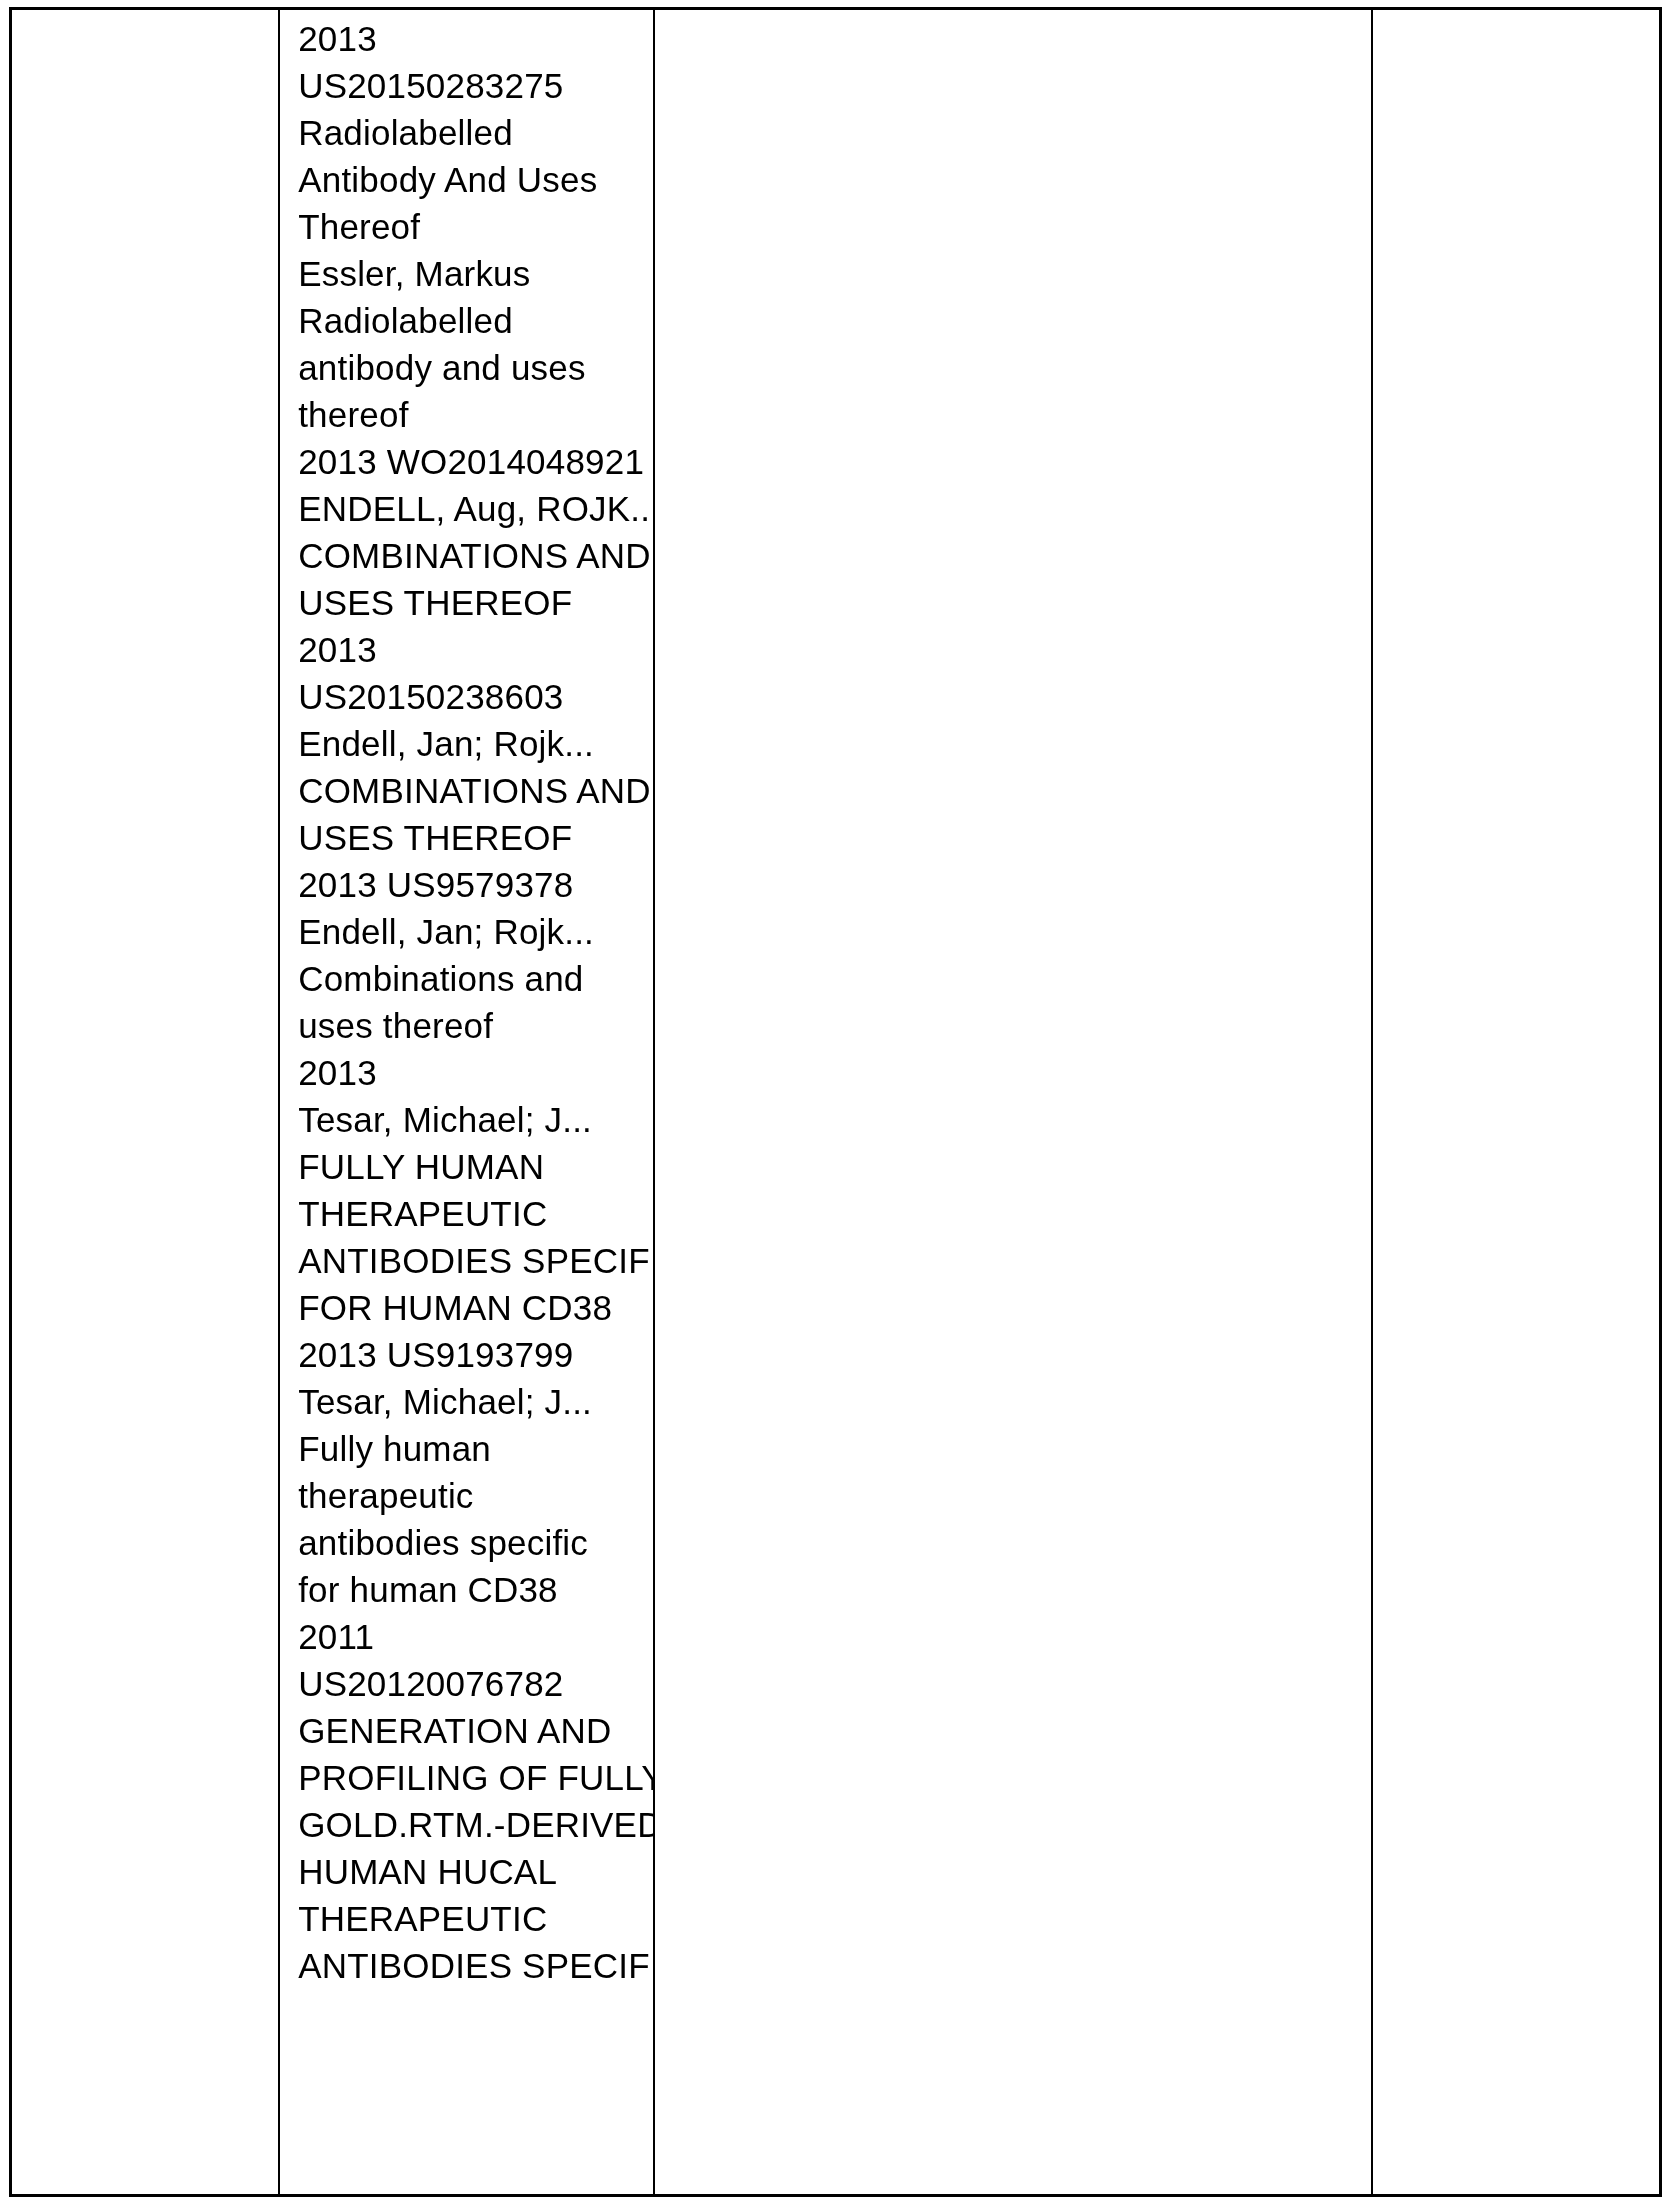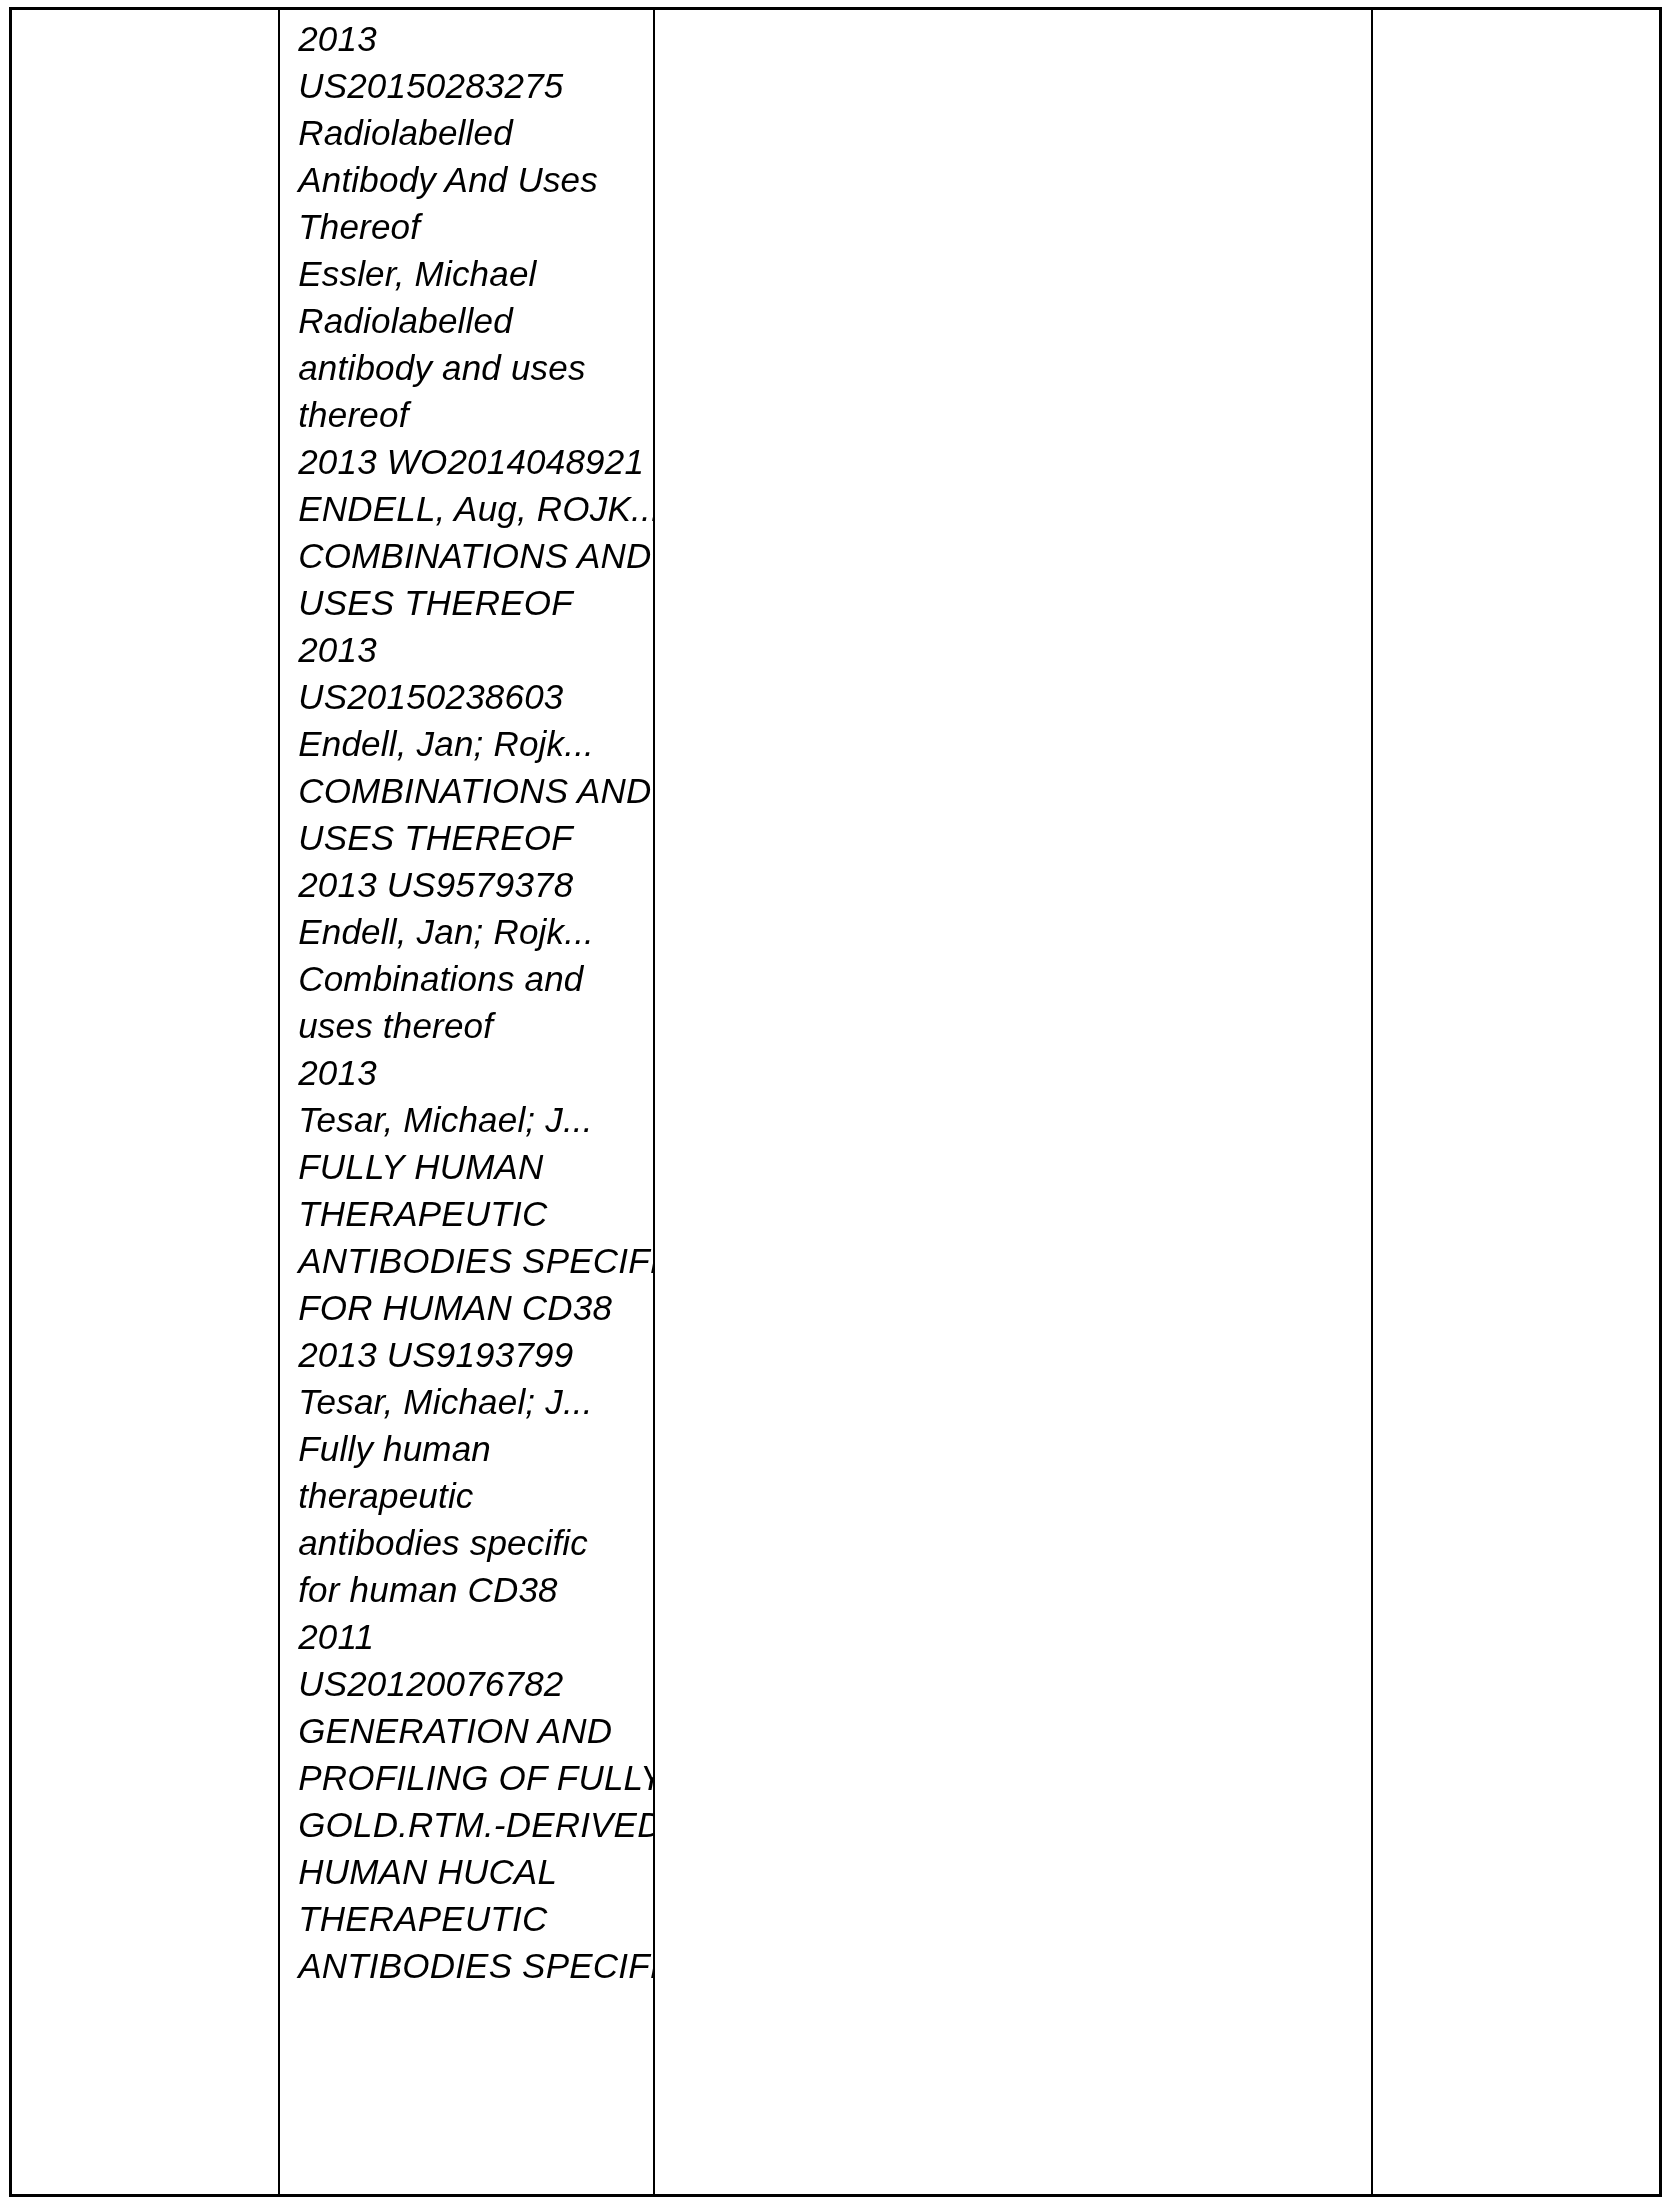--- a/index.html
+++ b/index.html
@@ -18,21 +18,20 @@
   .table-fragment {
     position: absolute;
     left: 8.5px;
     top: 6.8px;
     width: 1653px;
     height: 2190px;
     box-sizing: border-box;
     border: 3.4px solid #000000;
     display: flex;
     background: #ffffff;
-    font-style: italic;
   }
   .cell {
     box-sizing: border-box;
     height: 100%;
     overflow: hidden;
   }
   .cell + .cell {
     border-left: 0;
   }
   .cell-left {
@@ -62,21 +61,21 @@
 <body>
 
 <div class="table-fragment">
   <div class="cell cell-left"></div>
   <div class="cell cell-citations">
       <div class="line">2013</div>
       <div class="line">US20150283275</div>
       <div class="line">Radiolabelled</div>
       <div class="line">Antibody And Uses</div>
       <div class="line">Thereof</div>
-      <div class="line">Essler, Michael</div>
+      <div class="line">Essler, Markus</div>
       <div class="line">Radiolabelled</div>
       <div class="line">antibody and uses</div>
       <div class="line">thereof</div>
       <div class="line">2013 WO2014048921</div>
       <div class="line">ENDELL, Aug, ROJK...</div>
       <div class="line">COMBINATIONS AND</div>
       <div class="line">USES THEREOF</div>
       <div class="line">2013</div>
       <div class="line">US20150238603</div>
       <div class="line">Endell, Jan; Rojk...</div>

